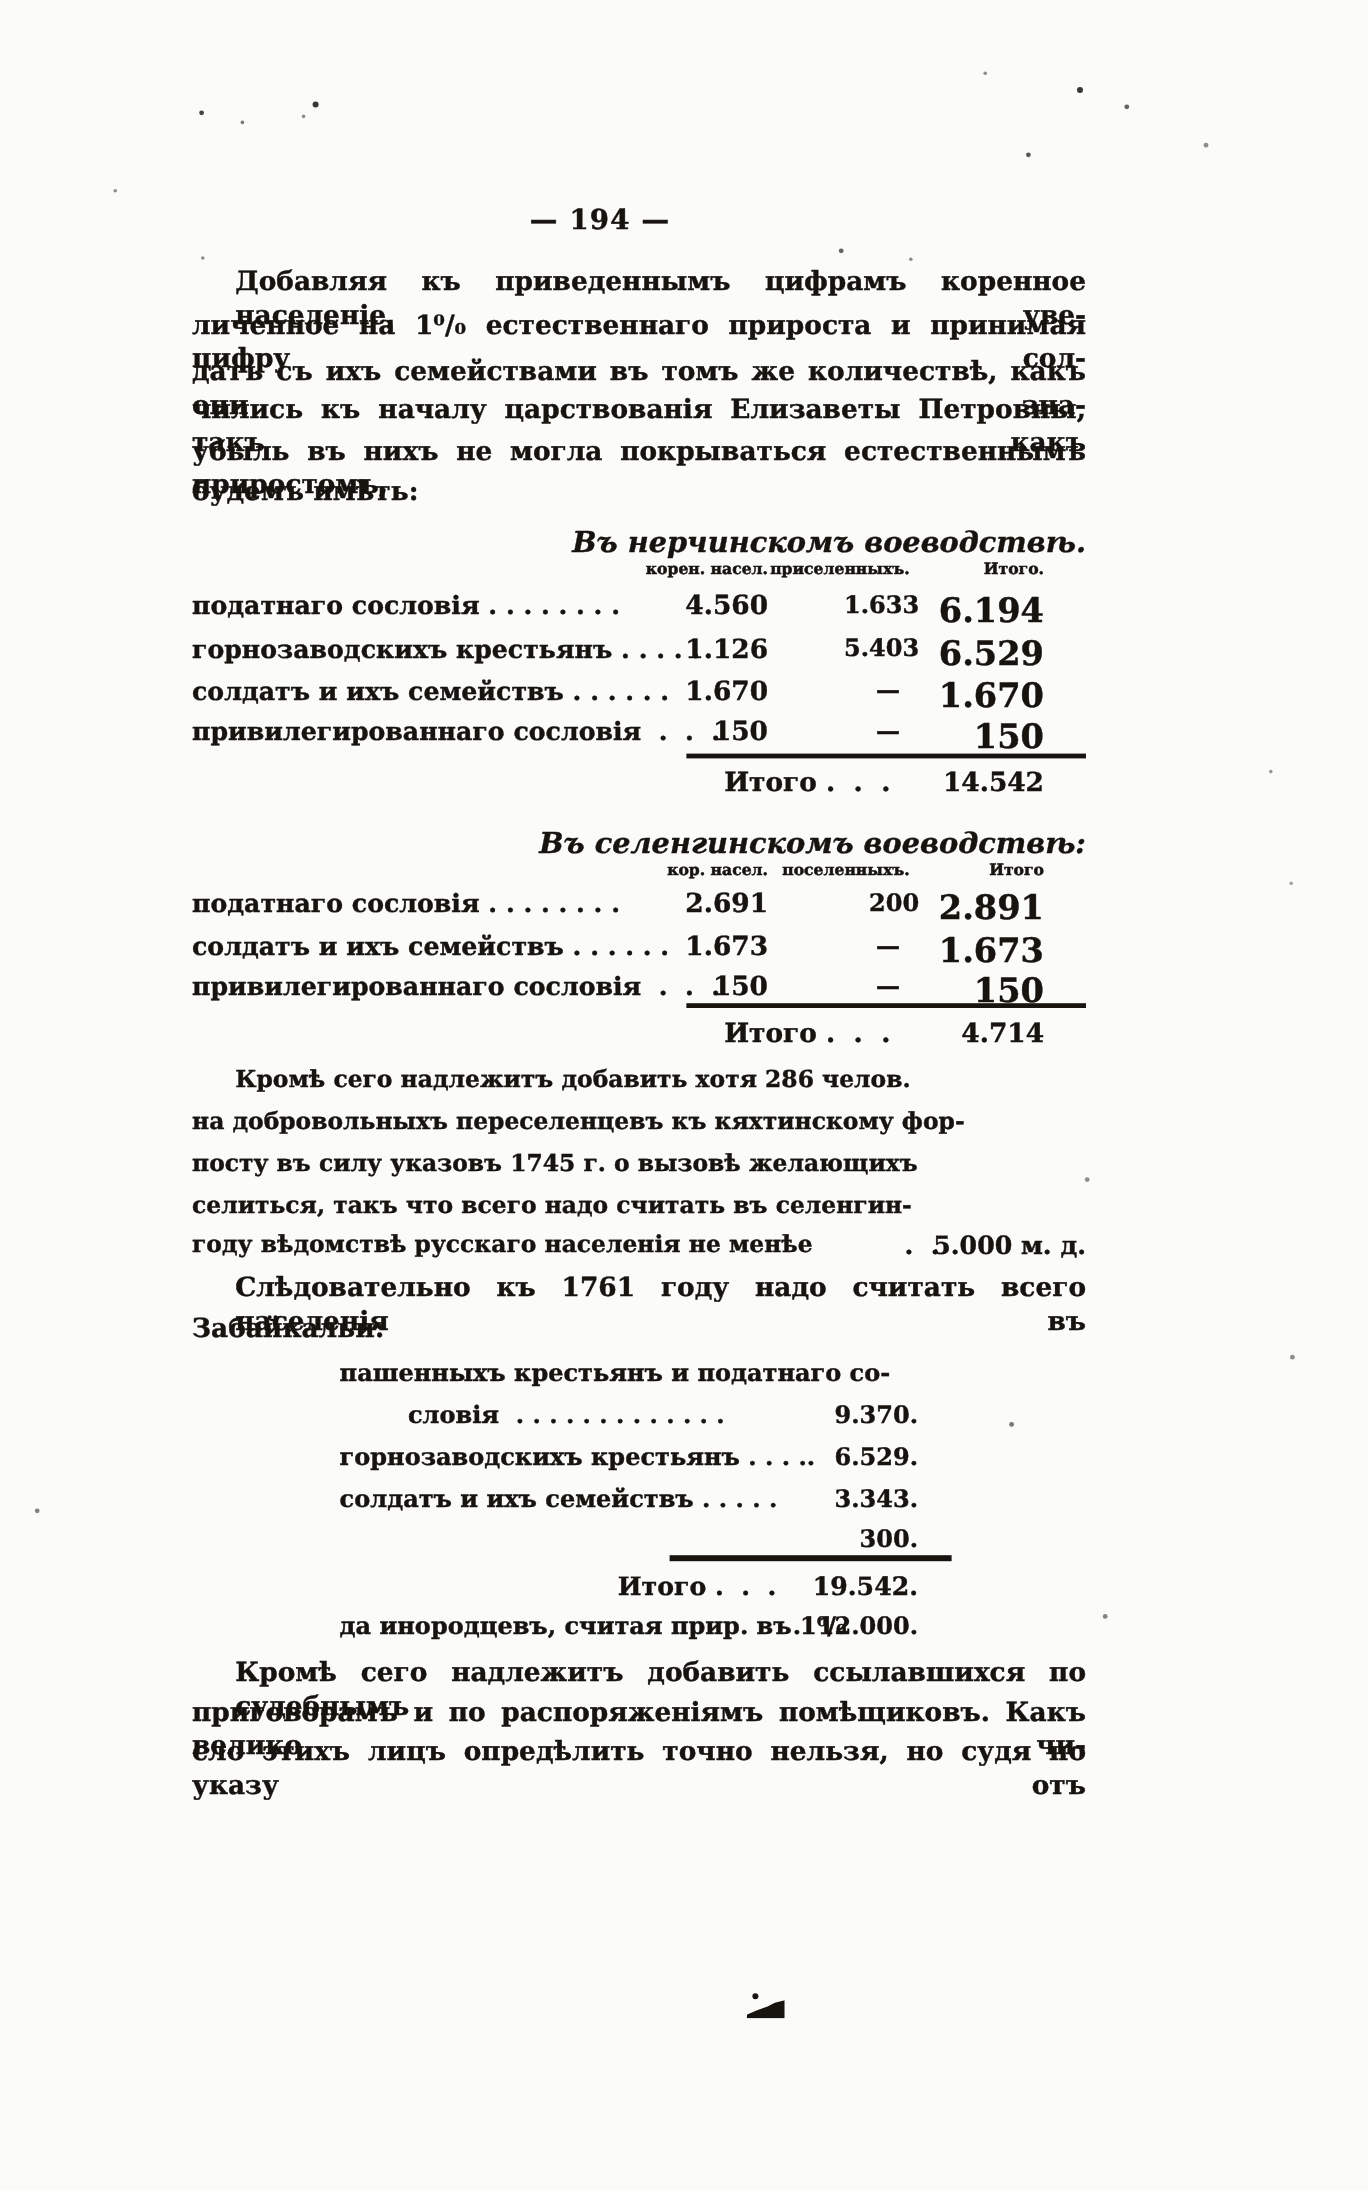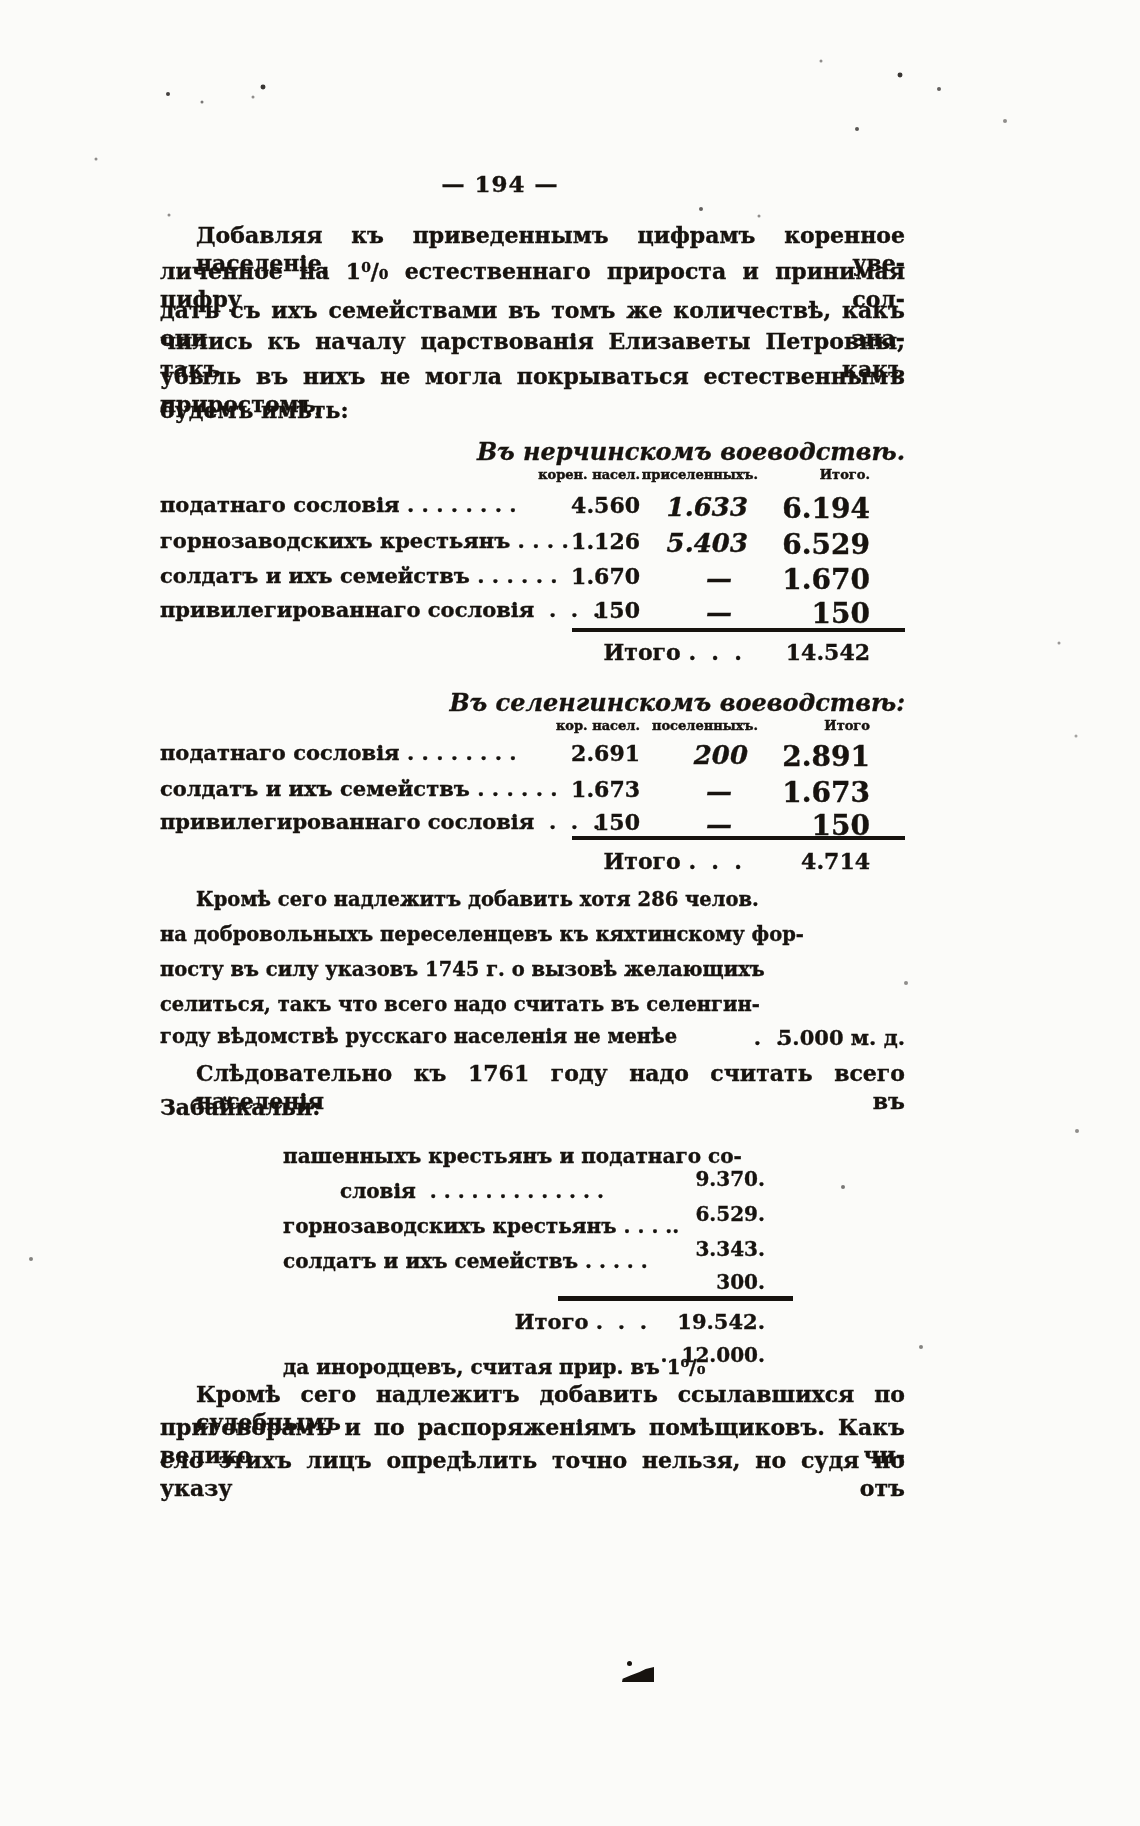--- a/index.html
+++ b/index.html
@@ -17,21 +17,21 @@
   .ind{padding-left:36px;width:709px;}
   .pageno{position:absolute;top:170px;left:160px;width:680px;text-align:center;
       font-size:23px;letter-spacing:1px;-webkit-text-stroke:0.4px #17130f;}
   .heading{position:absolute;left:160px;width:745px;text-align:right;
       font-style:italic;font-size:24px;white-space:pre;-webkit-text-stroke:0.3px #17130f;}
   
   .trow{position:absolute;left:160px;width:710px;height:28px;font-size:21px;
       -webkit-text-stroke:0.35px #17130f;}
   .trow .tlabel{position:absolute;left:0;white-space:pre;}
   .trow .n1{position:absolute;right:230px;white-space:pre;font-size:22px;}
-  .trow .n2{position:absolute;right:122px;white-space:pre;font-size:26px;font-style:italic;}
+  .trow .n2{position:absolute;right:104px;white-space:pre;font-size:20px;}
   .trow .n3{position:absolute;right:0;white-space:pre;font-size:28px;}
   .thead{position:absolute;left:160px;width:710px;height:18px;font-size:13px;
       -webkit-text-stroke:0.45px #17130f;}
   .thead .n1{position:absolute;right:230px;white-space:pre;}
   .thead .n2{position:absolute;right:112px;white-space:pre;}
   .thead .n3{position:absolute;right:0;white-space:pre;}
   .dashpad{padding-right:16px;}
   .rule{position:absolute;background:#17130f;height:4px;}
   .itgrow{position:absolute;left:160px;width:710px;height:28px;font-size:22px;
       -webkit-text-stroke:0.35px #17130f;}
@@ -42,21 +42,21 @@
   .flexline{position:absolute;left:160px;width:745px;height:28px;}
   .flexline .fl-text{position:absolute;left:0;font-size:19.5px;white-space:pre;
       -webkit-text-stroke:0.35px #17130f;}
   .flexline .fl-dots{position:absolute;right:122px;font-size:21px;white-space:pre;
       -webkit-text-stroke:0.35px #17130f;}
   .flexline .fl-val{position:absolute;right:0;font-size:21px;white-space:pre;
       -webkit-text-stroke:0.35px #17130f;}
   
   .lrow{position:absolute;left:283px;width:482px;height:26px;font-size:20px;
       -webkit-text-stroke:0.35px #17130f;}
-  .lrow .llabel{position:absolute;left:0;white-space:pre;margin-top:12px;}
+  .lrow .llabel{position:absolute;left:0;white-space:pre;}
   .lrow .llabel.lind{left:57px;}
   .lrow .lval{position:absolute;right:0;white-space:pre;}
   .lrow .itglabel{position:absolute;right:118px;white-space:pre;font-size:21px;}
   .lrow .itgval{position:absolute;right:0;white-space:pre;font-size:21px;}
   
   .specks{position:absolute;top:0;left:0;width:2px;height:2px;border-radius:50%;
     box-shadow:
       167px 93px 0 1px rgba(35,32,30,.85),
       201px 101px 0 0.5px rgba(35,32,30,.6),
       262px 86px 0 1.5px rgba(35,32,30,.9),

